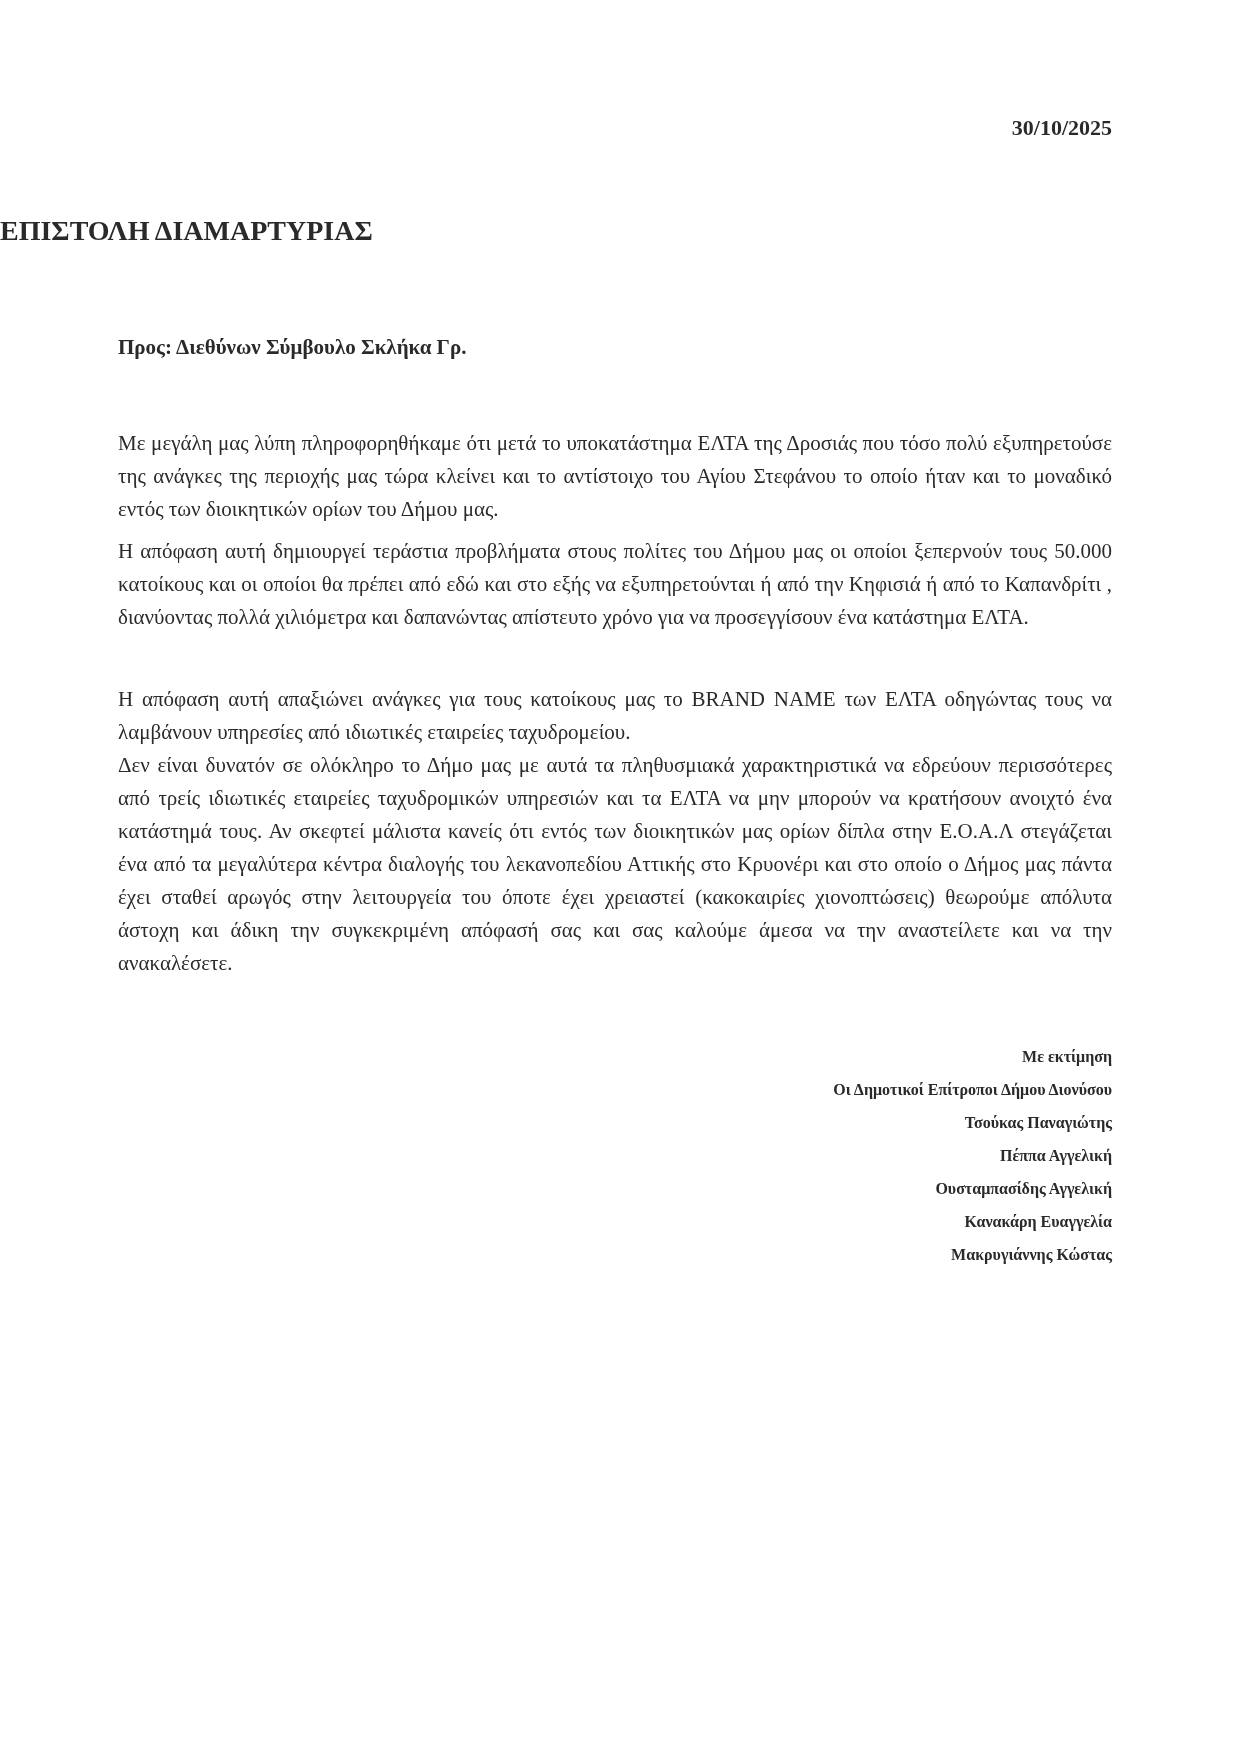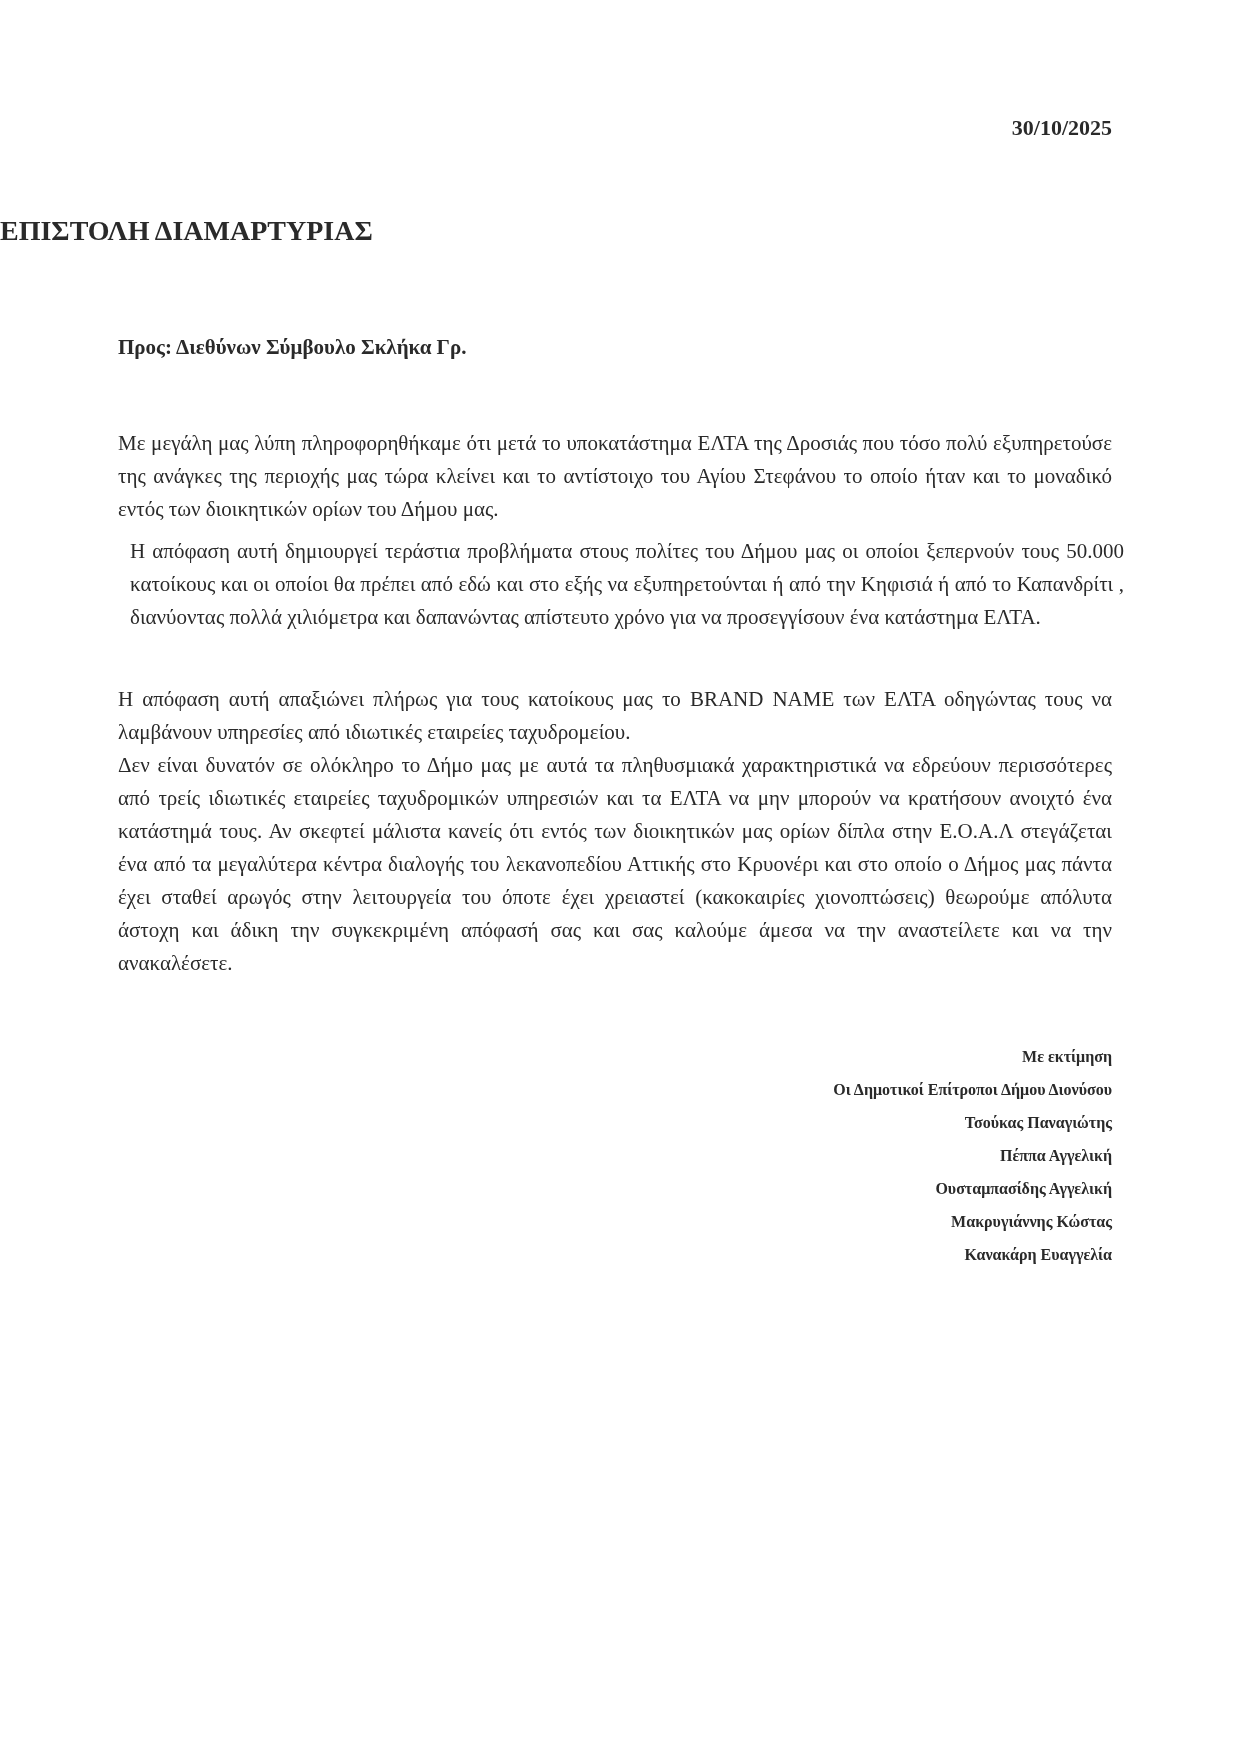--- a/index.html
+++ b/index.html
@@ -54,21 +54,21 @@
       width: 994px;
       font-size: 21px;
       line-height: 33px;
       text-align: justify;
     }
     .body-text p {
       margin: 0;
       text-align: justify;
     }
     .p1 { top: 427px; }
-    .p2 { top: 535px; margin-left: 12px; }
+    .p2 { top: 535px; }
     .p3 { top: 683px; }
     .signature {
       position: absolute;
       top: 1040px;
       right: 128px;
       text-align: right;
       font-weight: bold;
       font-size: 16px;
       line-height: 33px;
     }
@@ -89,27 +89,27 @@
 
   <div class="body-text p1">
     <p>Με μεγάλη μας λύπη πληροφορηθήκαμε ότι μετά το υποκατάστημα ΕΛΤΑ της Δροσιάς που τόσο πολύ εξυπηρετούσε της ανάγκες της περιοχής μας τώρα κλείνει και το αντίστοιχο του Αγίου Στεφάνου το οποίο ήταν και το μοναδικό εντός των διοικητικών ορίων του Δήμου μας.</p>
   </div>
 
   <div class="body-text p2">
     <p>Η απόφαση αυτή δημιουργεί τεράστια προβλήματα στους πολίτες του Δήμου μας οι οποίοι ξεπερνούν τους 50.000 κατοίκους και οι οποίοι θα πρέπει από εδώ και στο εξής να εξυπηρετούνται ή από την Κηφισιά ή από το Καπανδρίτι , διανύοντας πολλά χιλιόμετρα και δαπανώντας απίστευτο χρόνο για να προσεγγίσουν ένα κατάστημα ΕΛΤΑ.</p>
   </div>
 
   <div class="body-text p3">
-    <p>Η απόφαση αυτή απαξιώνει πλήρως για τους κατοίκους μας το BRAND NAME των ΕΛΤΑ οδηγώντας τους να λαμβάνουν υπηρεσίες από ιδιωτικές εταιρείες ταχυδρομείου.</p>
+    <p>Η απόφαση αυτή απαξιώνει ανάγκες για τους κατοίκους μας το BRAND NAME των ΕΛΤΑ οδηγώντας τους να λαμβάνουν υπηρεσίες από ιδιωτικές εταιρείες ταχυδρομείου.</p>
     <p>Δεν είναι δυνατόν σε ολόκληρο το Δήμο μας με αυτά τα πληθυσμιακά χαρακτηριστικά να εδρεύουν περισσότερες από τρείς ιδιωτικές εταιρείες ταχυδρομικών υπηρεσιών και τα ΕΛΤΑ να μην μπορούν να κρατήσουν ανοιχτό ένα κατάστημά τους. Αν σκεφτεί μάλιστα κανείς ότι εντός των διοικητικών μας ορίων δίπλα στην Ε.Ο.Α.Λ στεγάζεται ένα από τα μεγαλύτερα κέντρα διαλογής του λεκανοπεδίου Αττικής στο Κρυονέρι και στο οποίο ο Δήμος μας πάντα έχει σταθεί αρωγός στην λειτουργεία του όποτε έχει χρειαστεί (κακοκαιρίες χιονοπτώσεις) θεωρούμε απόλυτα άστοχη και άδικη την συγκεκριμένη απόφασή σας και σας καλούμε άμεσα να την αναστείλετε και να την ανακαλέσετε.</p>
   </div>
 
   <div class="signature">
     <div>Με εκτίμηση</div>
     <div>Οι Δημοτικοί Επίτροποι Δήμου Διονύσου</div>
     <div>Τσούκας Παναγιώτης</div>
     <div>Πέππα Αγγελική</div>
     <div>Ουσταμπασίδης Αγγελική</div>
+    <div>Κανακάρη Ευαγγελία</div>
     <div>Μακρυγιάννης Κώστας</div>
-    <div>Κανακάρη Ευαγγελία</div>
   </div>
 
 </div>
 
 </body></html>

